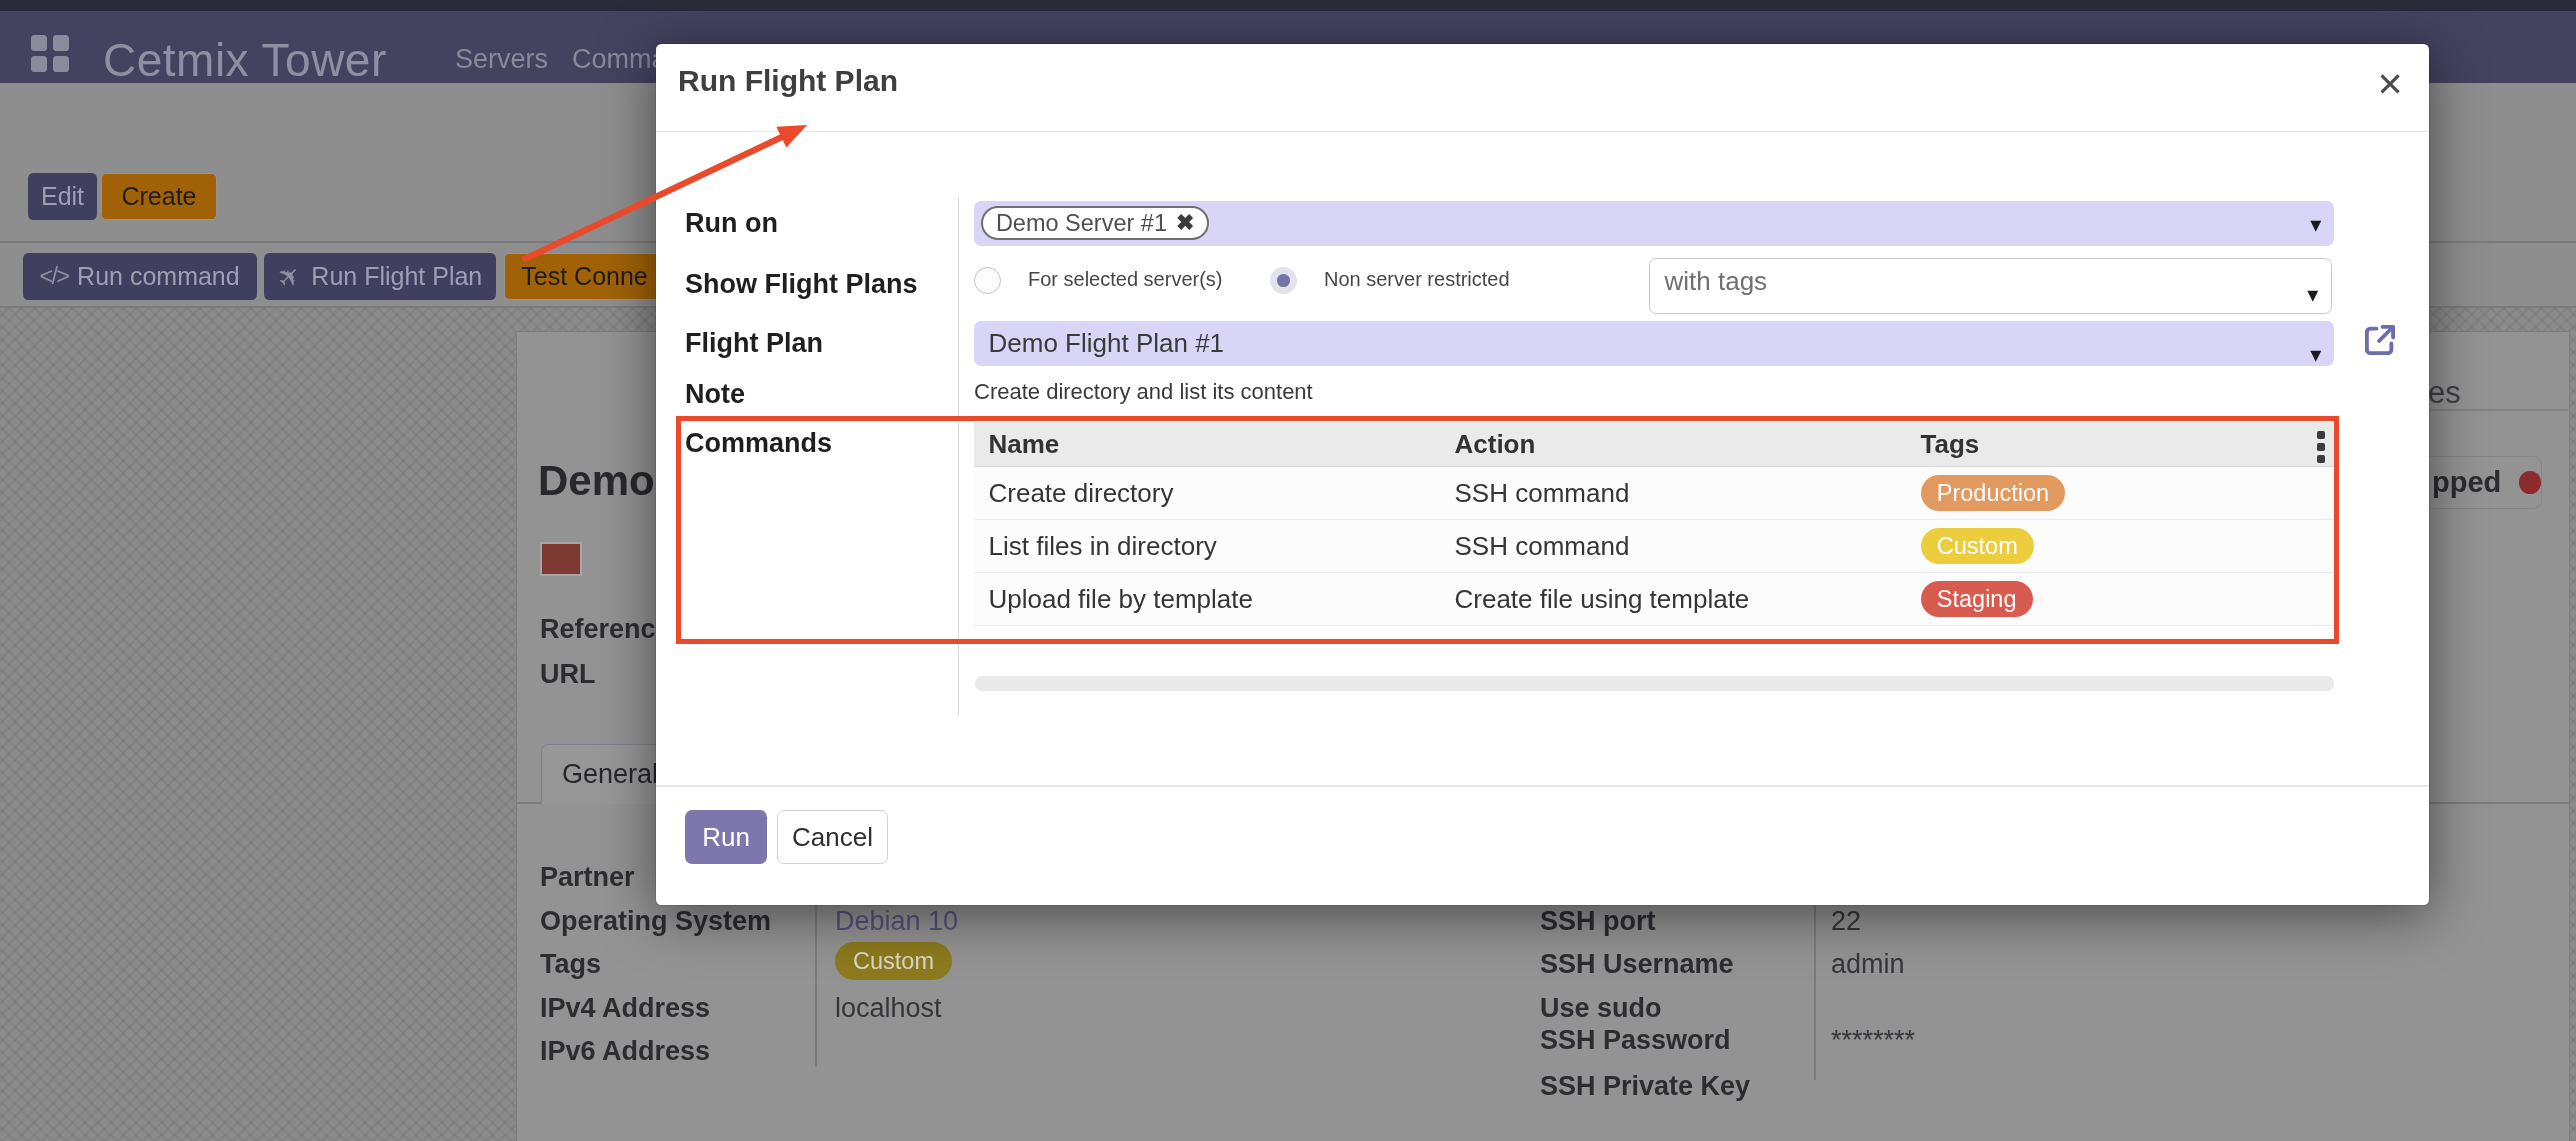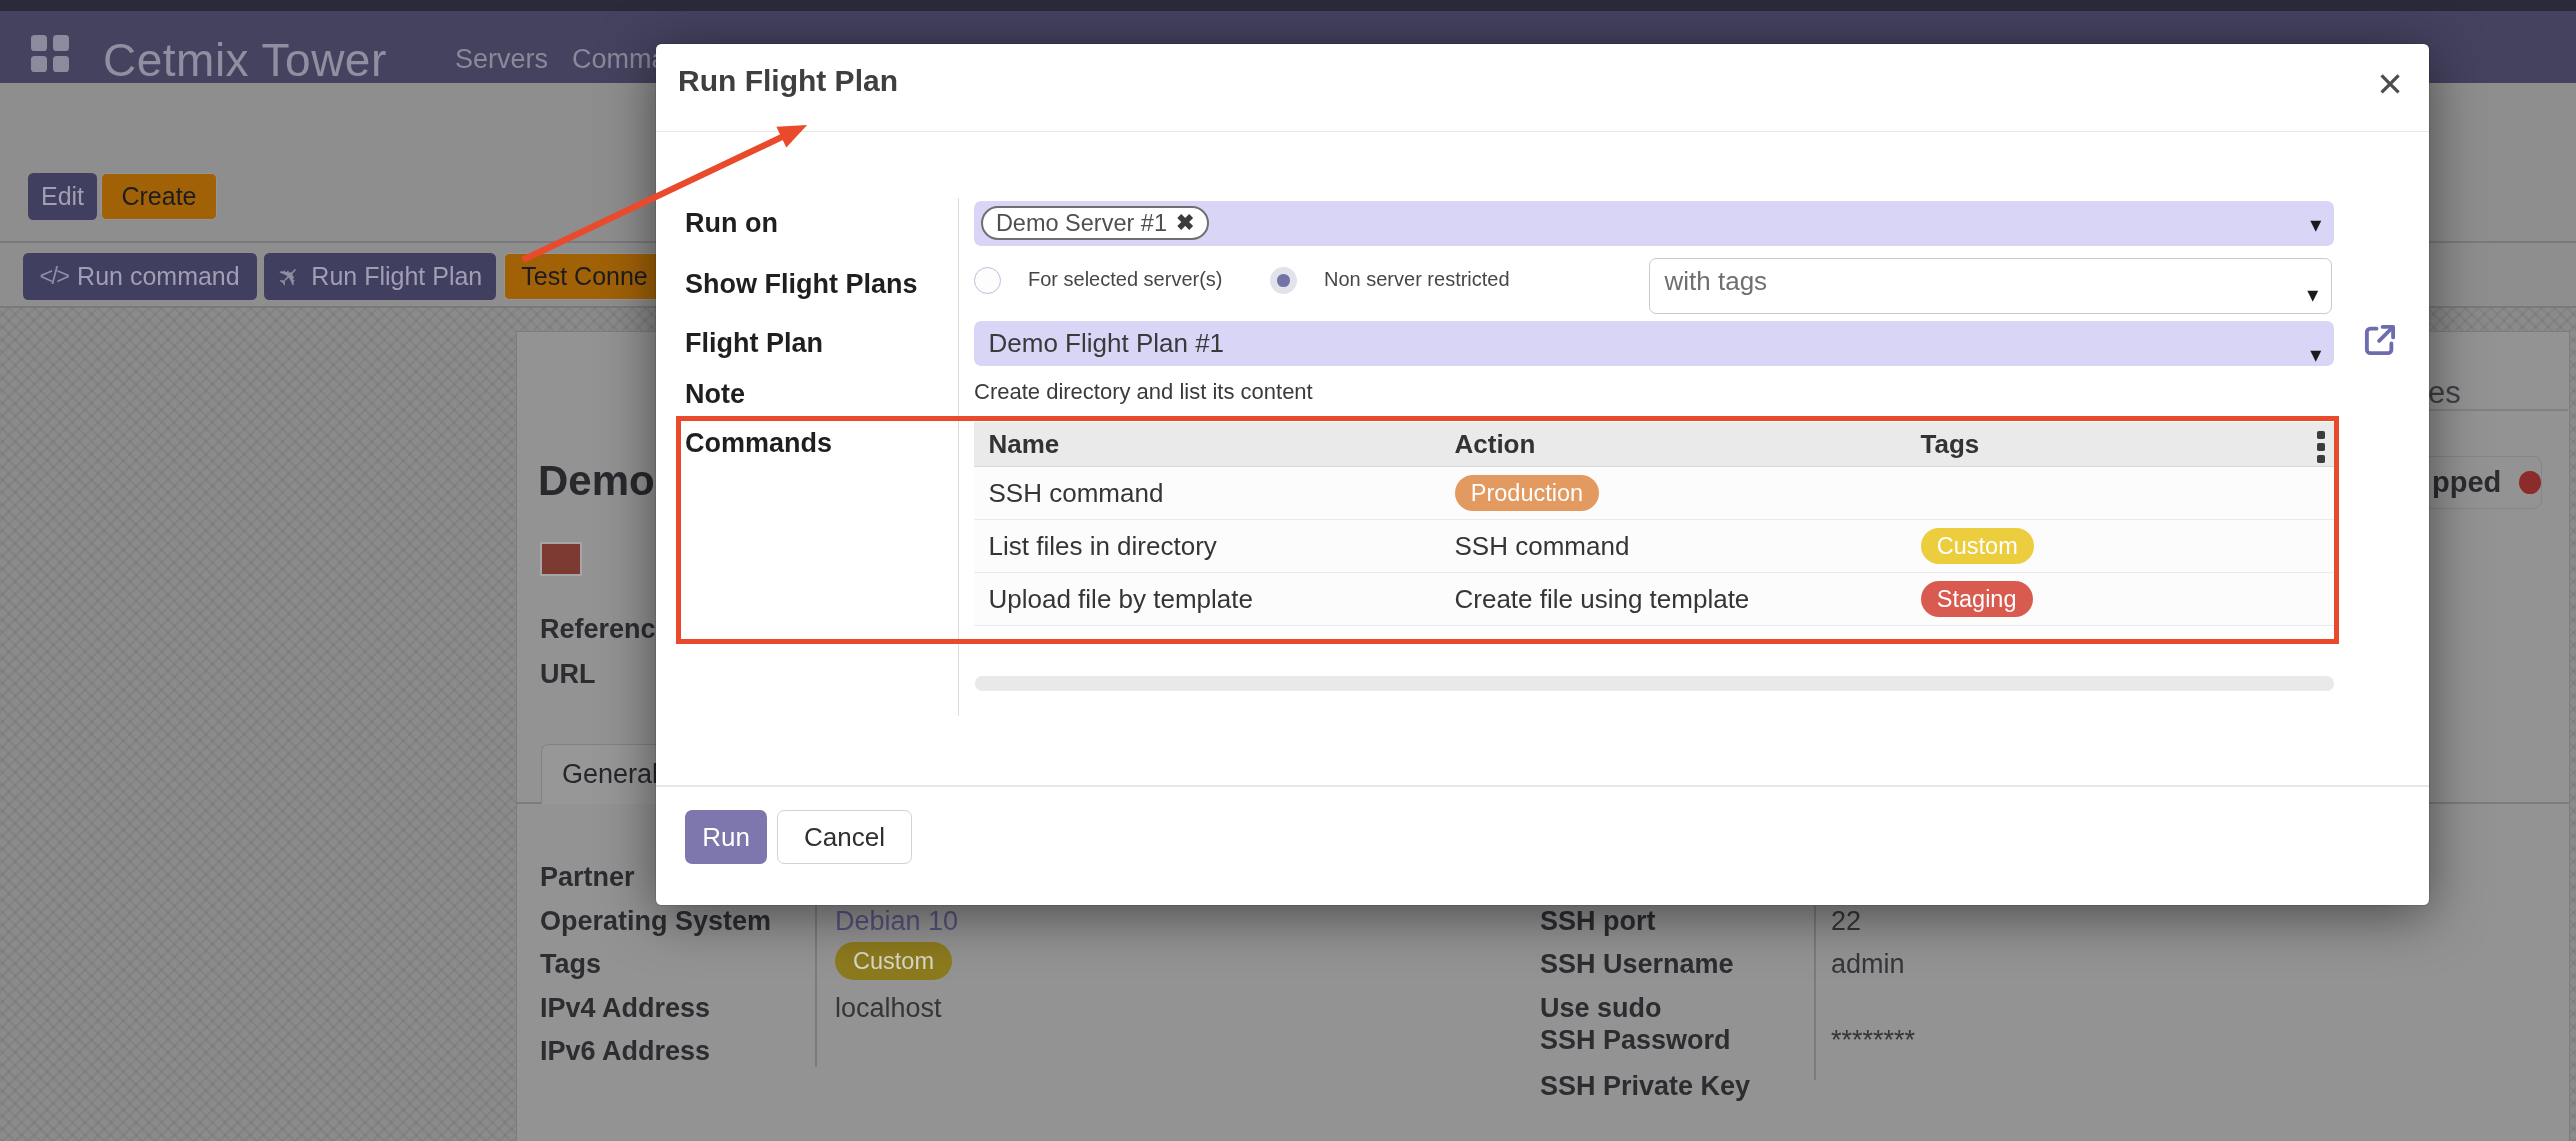--- a/index.html
+++ b/index.html
@@ -87,21 +87,21 @@
   .c-tags{flex:1;padding-left:14.5px;display:flex;align-items:center;}
   .pill{height:36px;line-height:36px;border-radius:18px;padding:0 16.3px;font-size:23.5px;color:#fff;}
   .dots{position:absolute;right:9px;top:9px;display:flex;flex-direction:column;gap:3.6px;cursor:pointer;}
   .dots i{width:8.2px;height:8.2px;background:#3c3c3c;border-radius:1.8px;}
   .hscroll{position:absolute;left:319px;top:632px;width:1359px;height:14.5px;border-radius:7.2px;background:#e9e9e9;cursor:pointer;}
 
   .m-footline{position:absolute;left:0;top:741px;width:100%;height:1.8px;background:#e8e8e8;}
   .m-btn{position:absolute;top:766px;height:54px;display:flex;align-items:center;justify-content:center;
          font-size:26px;border-radius:7.2px;cursor:pointer;}
   .m-run{left:29px;width:82px;color:#fff;}
-  .m-cancel{left:121px;width:135px;background:#fff;border:1.8px solid #d2d2d2;color:#2f2f2f;}
+  .m-cancel{left:121px;width:111px;background:#fff;border:1.8px solid #d2d2d2;color:#2f2f2f;}
 
   
   .anno-box{position:absolute;left:676px;top:416px;width:1663px;height:228px;border:5.4px solid #ea4a2c;z-index:55;pointer-events:none;}
   .anno-svg{position:absolute;left:0;top:0;width:2576px;height:1141px;z-index:60;pointer-events:none;color:#ea4a2c;}
 </style>
 </head>
 <body>
 
 <div class="screen">
 
@@ -224,20 +224,21 @@
         <div class="c-name">Name</div>
         <div class="c-action">Action</div>
         <div class="c-tags">Tags</div>
         <div class="dots">
             <i></i>
             <i></i>
             <i></i>
           </div>
       </div>
       <div class="cmd-row">
+        <div class="c-name">Create directory</div>
         <div class="c-action">SSH command</div>
         <div class="c-tags">
             <span class="pill" style="background-color: rgb(226, 154, 96);">Production</span>
           </div>
       </div>
       <div class="cmd-row">
         <div class="c-name">List files in directory</div>
         <div class="c-action">SSH command</div>
         <div class="c-tags">
             <span class="pill" style="background-color: rgb(236, 205, 61);">Custom</span>

